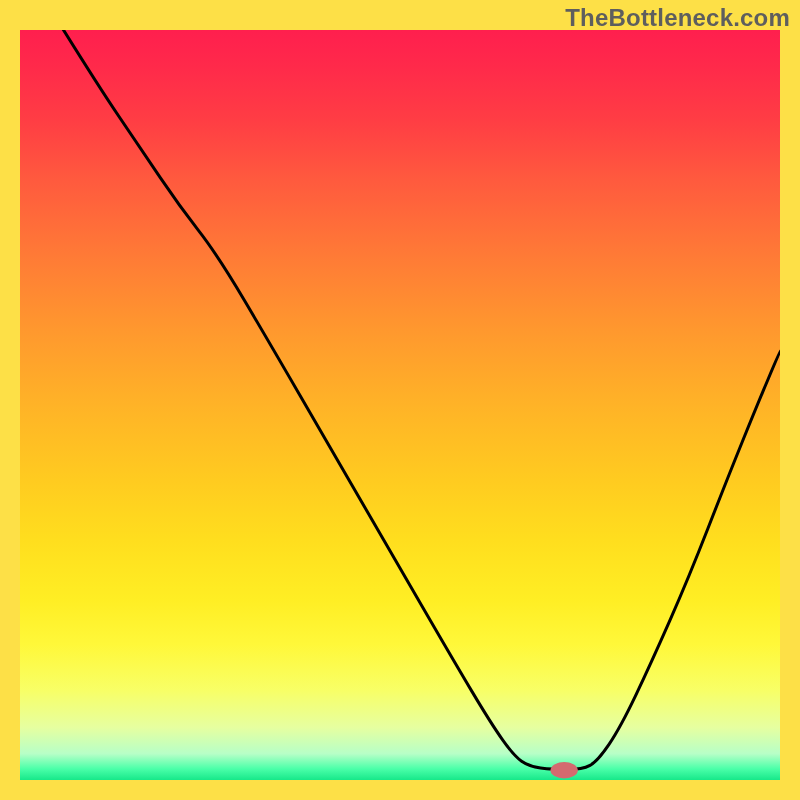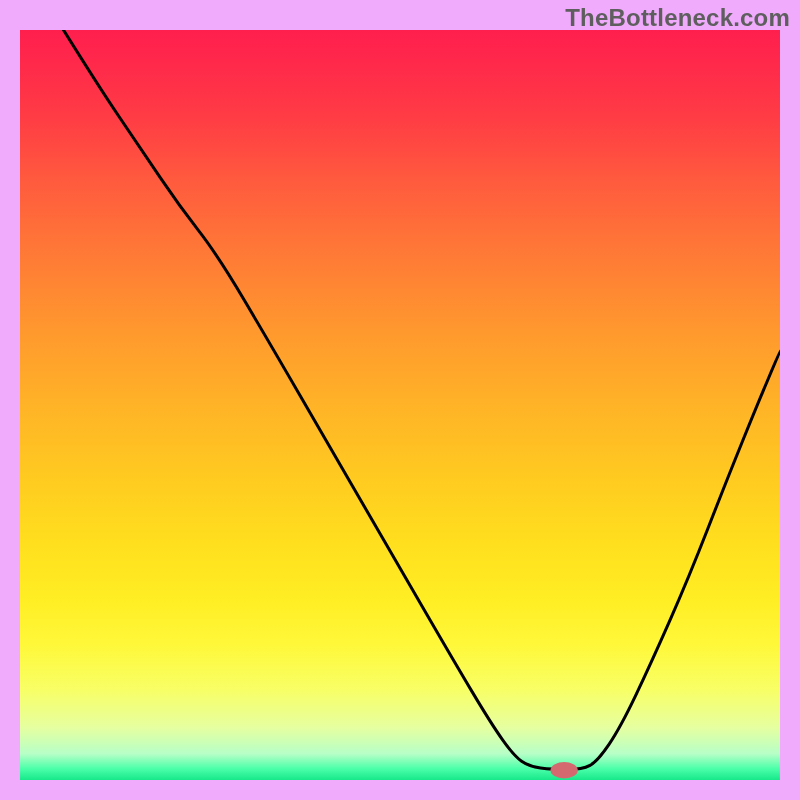--- a/index.html
+++ b/index.html
@@ -8,21 +8,21 @@
     width: 800px;
     height: 800px;
     background: #000;
     font-family: Arial, Helvetica, sans-serif;
     overflow: hidden;
   }
   .frame {
     position: relative;
     width: 800px;
     height: 800px;
-    background: #f0abfc;
+    background: #fde047;
   }
   .watermark {
     position: absolute;
     top: 4px;
     right: 10px;
     color: #5e5e5e;
     font-size: 24px;
     font-weight: 600;
     letter-spacing: 0.2px;
     z-index: 5;

